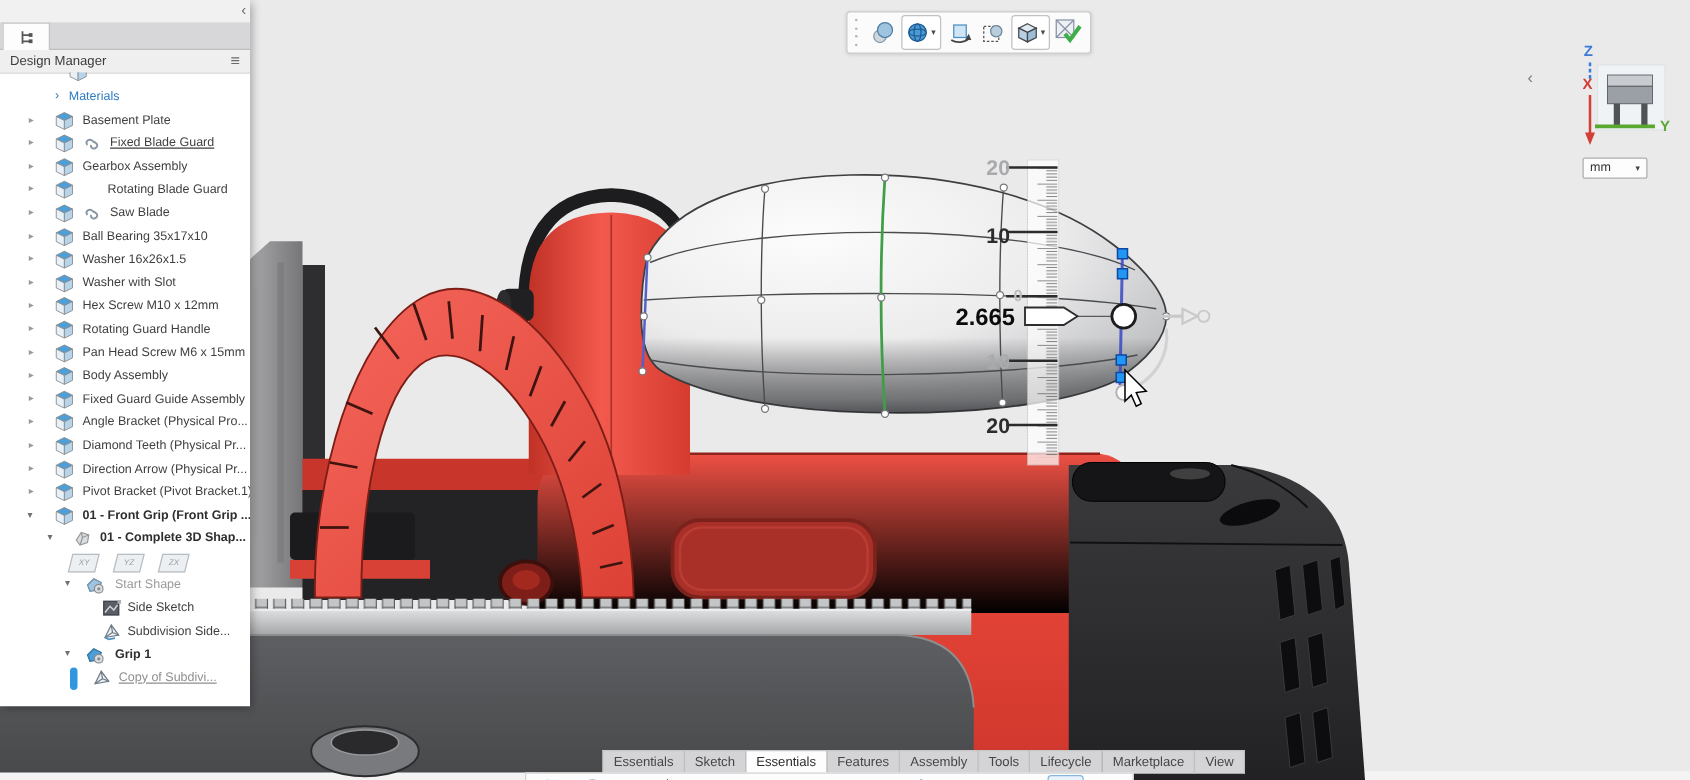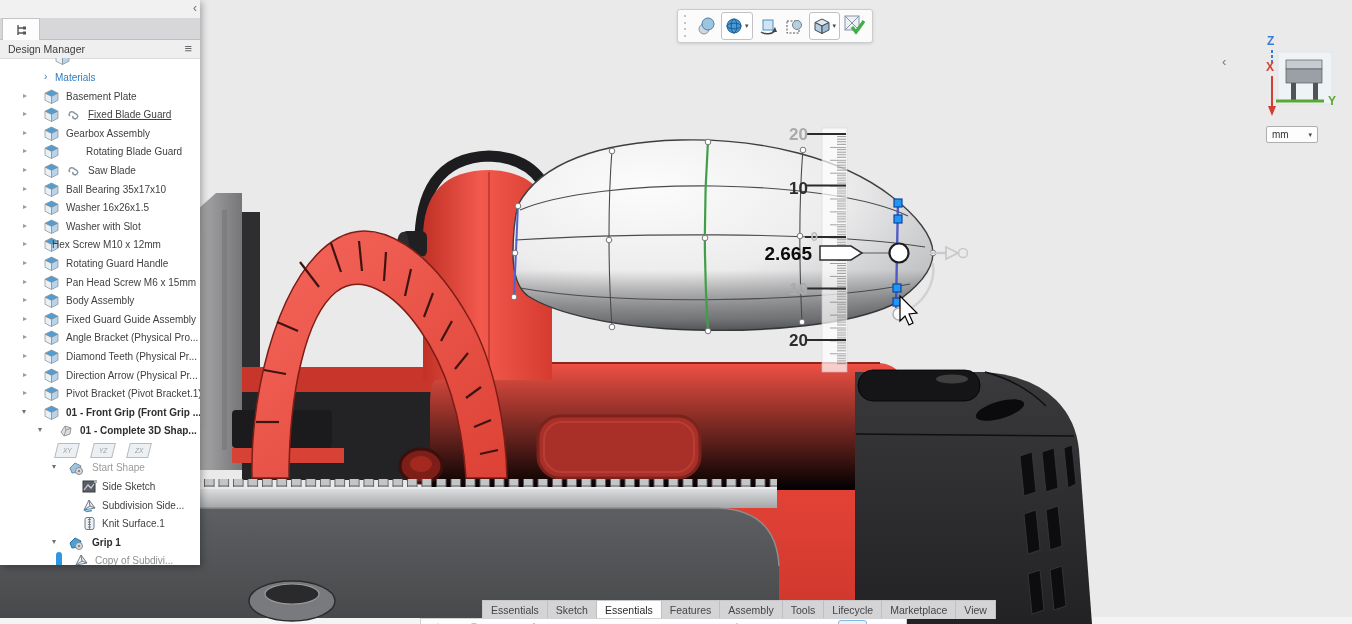--- a/index.html
+++ b/index.html
@@ -587,21 +587,21 @@
         </svg>
       <span class="lbl" style="left:66px;">Washer with Slot</span>
     </div>
     <div class="trow">
       <span class="exp" style="left:23px;">▸</span>
       <svg class="ticon" style="left:44px;">
           <polygon points="7.5,1 14,4.2 7.5,7.4 1,4.2" fill="#4d9fd8" stroke="#89898b" stroke-width=".7"></polygon>
           <polygon points="1,4.2 7.5,7.4 7.5,14.5 1,11.3" fill="#e8f1f8" stroke="#89898b" stroke-width=".7"></polygon>
           <polygon points="14,4.2 7.5,7.4 7.5,14.5 14,11.3" fill="#b7d4ea" stroke="#89898b" stroke-width=".7"></polygon>
         </svg>
-      <span class="lbl" style="left:52px;">Hex Screw M10 x 12mm</span>
+      <span class="lbl" style="left:66px;">Hex Screw M10 x 12mm</span>
     </div>
     <div class="trow">
       <span class="exp" style="left:23px;">▸</span>
       <svg class="ticon" style="left:44px;">
           <polygon points="7.5,1 14,4.2 7.5,7.4 1,4.2" fill="#4d9fd8" stroke="#89898b" stroke-width=".7"></polygon>
           <polygon points="1,4.2 7.5,7.4 7.5,14.5 1,11.3" fill="#e8f1f8" stroke="#89898b" stroke-width=".7"></polygon>
           <polygon points="14,4.2 7.5,7.4 7.5,14.5 14,11.3" fill="#b7d4ea" stroke="#89898b" stroke-width=".7"></polygon>
         </svg>
       <span class="lbl" style="left:66px;">Rotating Guard Handle</span>
     </div>
@@ -721,27 +721,20 @@
 
     <div class="trow">
       <svg class="ticon" style="left:82px;">
           <path d="M2,12 L7,2 L13,10 Z" fill="#eef2f5" stroke="#6f7b86"></path>
           <path d="M7,2 L8,8 L2,12 M8,8 L13,10" fill="none" stroke="#6f7b86"></path>
           <path d="M2,12 L5,13.5 L10,12.5" fill="none" stroke="#4a90c4" stroke-width="1.3"></path>
         </svg>
       <span class="lbl" style="left:102px;">Subdivision Side...</span>
     </div>
 
-    <div class="trow">
-      <svg class="ticon" style="left:82px;">
-          <rect x="3" y="1.5" width="9" height="12" rx="2" fill="#eef2f5" stroke="#6f7b86"></rect>
-          <path d="M7.5,2 V13 M6,3.5 h3 M6,6 h3 M6,8.5 h3 M6,11 h3" stroke="#6f7b86" stroke-width=".9" fill="none"></path>
-        </svg>
-      <span class="lbl" style="left:102px;">Knit Surface.1</span>
-    </div>
 
     <div class="trow bold">
       <span class="expd" style="left:52px;">▾</span>
       <svg class="ticon" style="left:68px;">
           <path d="M2,8 L7,3 L13,6 L11,12 L4,13 Z" fill="#4d9fd8" stroke="#2d6f9e"></path>
           <circle cx="11" cy="11" r="3.5" fill="#d9dde0" stroke="#8a8a8c"></circle>
           <circle cx="11" cy="11" r="1.3" fill="#8a8a8c"></circle>
         </svg>
       <span class="lbl" style="left:92px;">Grip 1</span>
     </div>

